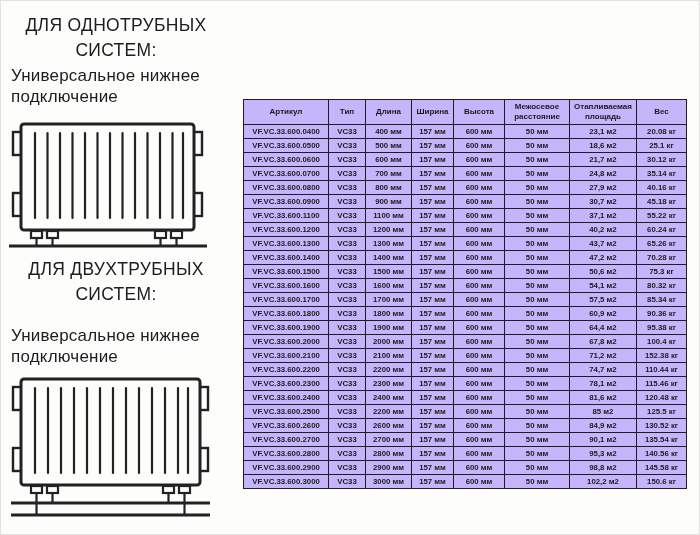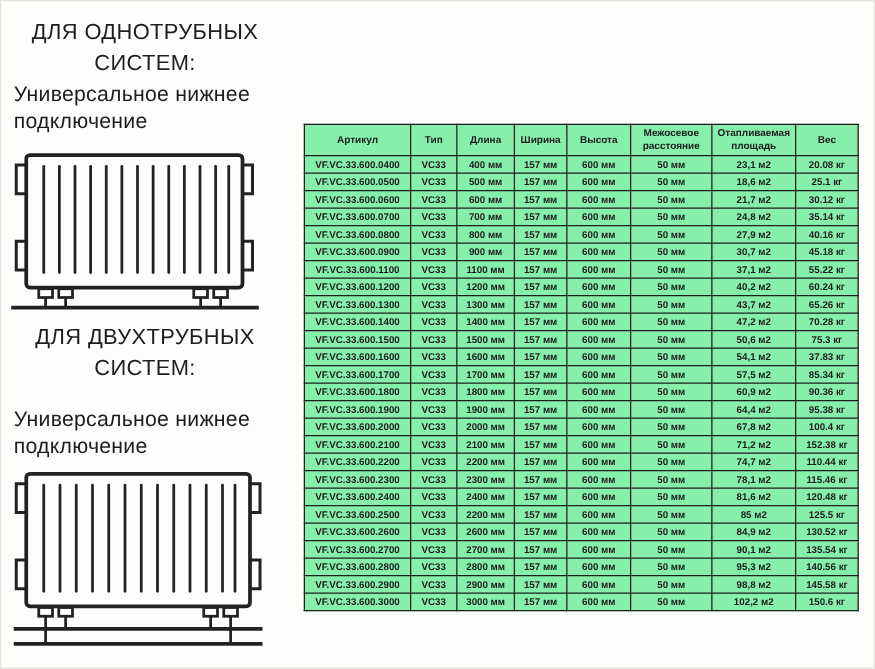--- a/index.html
+++ b/index.html
@@ -30,21 +30,21 @@
   .subtitle.s1{top:65px;}
   .subtitle.s2{top:325px;}
   .diagram{position:absolute;left:6px;}
   .diagram.d1{top:117px;}
   .diagram.d2{top:374px;}
   .diagram svg{display:block;}
   
   .spec-table-wrap{position:absolute;left:242px;top:98px;}
   table.spec{
     border-collapse:collapse;table-layout:fixed;width:443px;
-    background:#86efac;
+    background:#c4b5fd;
   }
   table.spec th,table.spec td{
     border:1.5px solid #1e1e1e;
     font-weight:700;text-align:center;vertical-align:middle;
     padding:0 1px;color:#1b1b1b;overflow:hidden;white-space:nowrap;
   }
   table.spec th{font-size:8px;line-height:1.25;height:24px;white-space:normal;}
   table.spec td{font-size:7.8px;line-height:1;height:13px;}
   col.c-art{width:85px;} col.c-typ{width:37px;} col.c-len{width:46px;}
   col.c-wid{width:42px;} col.c-hgt{width:51px;} col.c-axl{width:65px;}
@@ -281,21 +281,21 @@
             <td>75.3 кг</td>
           </tr>
           <tr>
             <td>VF.VC.33.600.1600</td>
             <td>VC33</td>
             <td>1600 мм</td>
             <td>157 мм</td>
             <td>600 мм</td>
             <td>50 мм</td>
             <td>54,1 м2</td>
-            <td>37.83 кг</td>
+            <td>80.32 кг</td>
           </tr>
           <tr>
             <td>VF.VC.33.600.1700</td>
             <td>VC33</td>
             <td>1700 мм</td>
             <td>157 мм</td>
             <td>600 мм</td>
             <td>50 мм</td>
             <td>57,5 м2</td>
             <td>85.34 кг</td>

